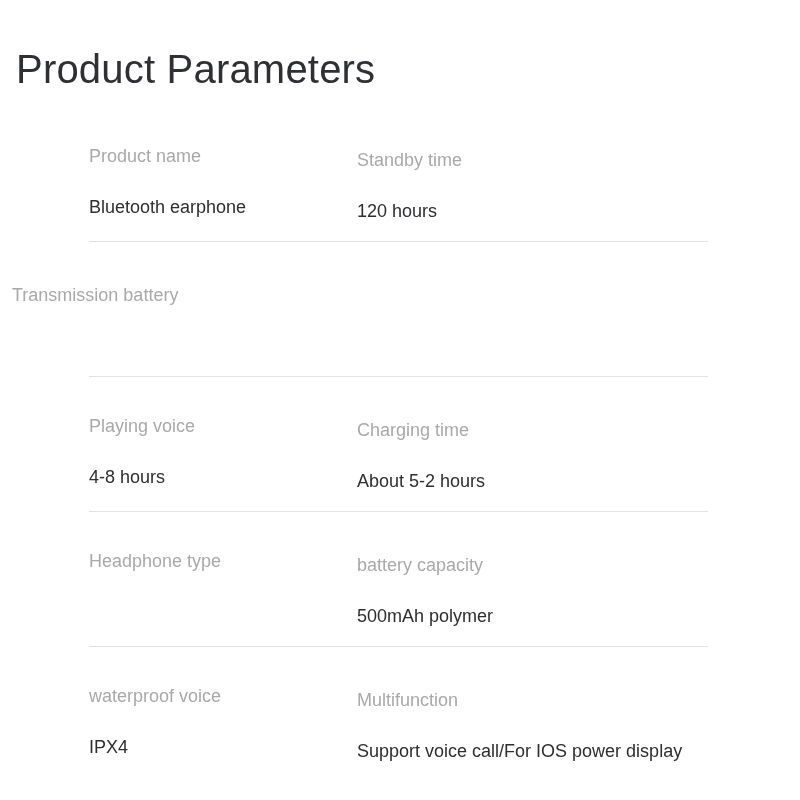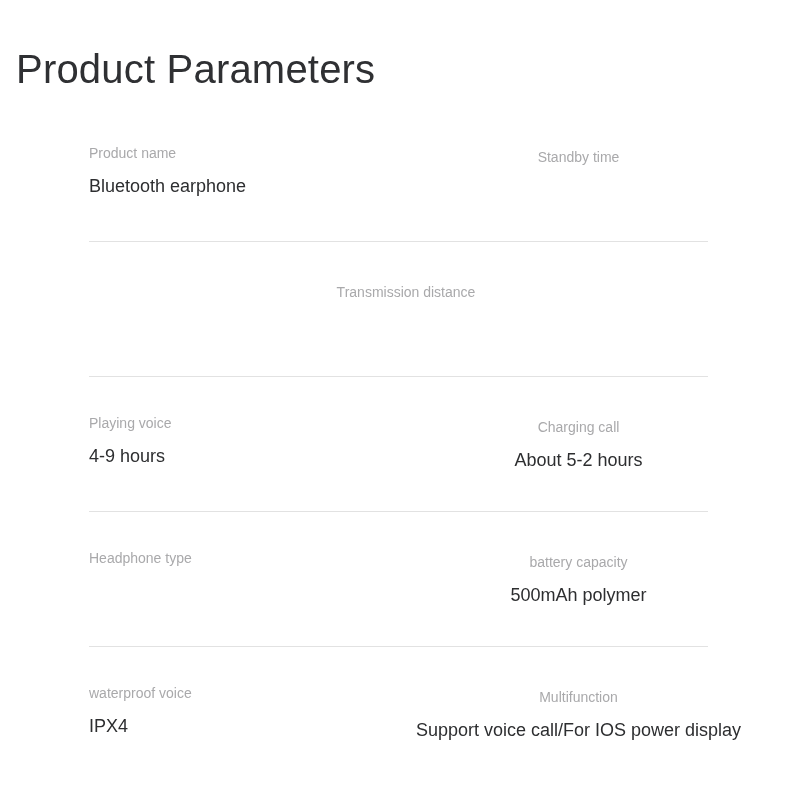--- a/index.html
+++ b/index.html
@@ -49,35 +49,34 @@
   }
   .spec-cell.left {
     width: 345px;
     padding-left: 89px;
     padding-top: 11px;
   }
   .spec-cell.right {
     flex: 1;
     padding-left: 12px;
     padding-top: 15px;
-    text-align: center;
   }
   .spec-label {
-    font-size: 14px;
+    font-size: 18px;
     font-weight: 400;
     color: #a9a9ab;
     line-height: 1.25;
     white-space: nowrap;
   }
   .spec-value {
     font-size: 18px;
     font-weight: 400;
     color: #2d2e30;
     line-height: 1.25;
-    margin-top: 12px;
+    margin-top: 28px;
     white-space: nowrap;
   }
   .divider {
     position: absolute;
     left: 89px;
     width: 619px;
     height: 1px;
     background: #e2e2e2;
     bottom: 27px;
   }
@@ -91,38 +90,39 @@
 
   <div class="spec-table">
 
     <div class="spec-row">
       <div class="spec-cell left">
         <div class="spec-label">Product name</div>
         <div class="spec-value">Bluetooth earphone</div>
       </div>
       <div class="spec-cell right">
         <div class="spec-label">Standby time</div>
+        <div class="spec-value">120 hours</div>
       </div>
       <div class="divider"></div>
     </div>
 
     <div class="spec-row">
       <div class="spec-cell right">
-        <div class="spec-label">Transmission distance</div>
+        <div class="spec-label">Transmission battery</div>
       </div>
       <div class="divider"></div>
     </div>
 
     <div class="spec-row">
       <div class="spec-cell left">
         <div class="spec-label">Playing voice</div>
-        <div class="spec-value">4-9 hours</div>
+        <div class="spec-value">4-8 hours</div>
       </div>
       <div class="spec-cell right">
-        <div class="spec-label">Charging call</div>
+        <div class="spec-label">Charging time</div>
         <div class="spec-value">About 5-2 hours</div>
       </div>
       <div class="divider"></div>
     </div>
 
     <div class="spec-row">
       <div class="spec-cell left">
         <div class="spec-label">Headphone type</div>
       </div>
       <div class="spec-cell right">

